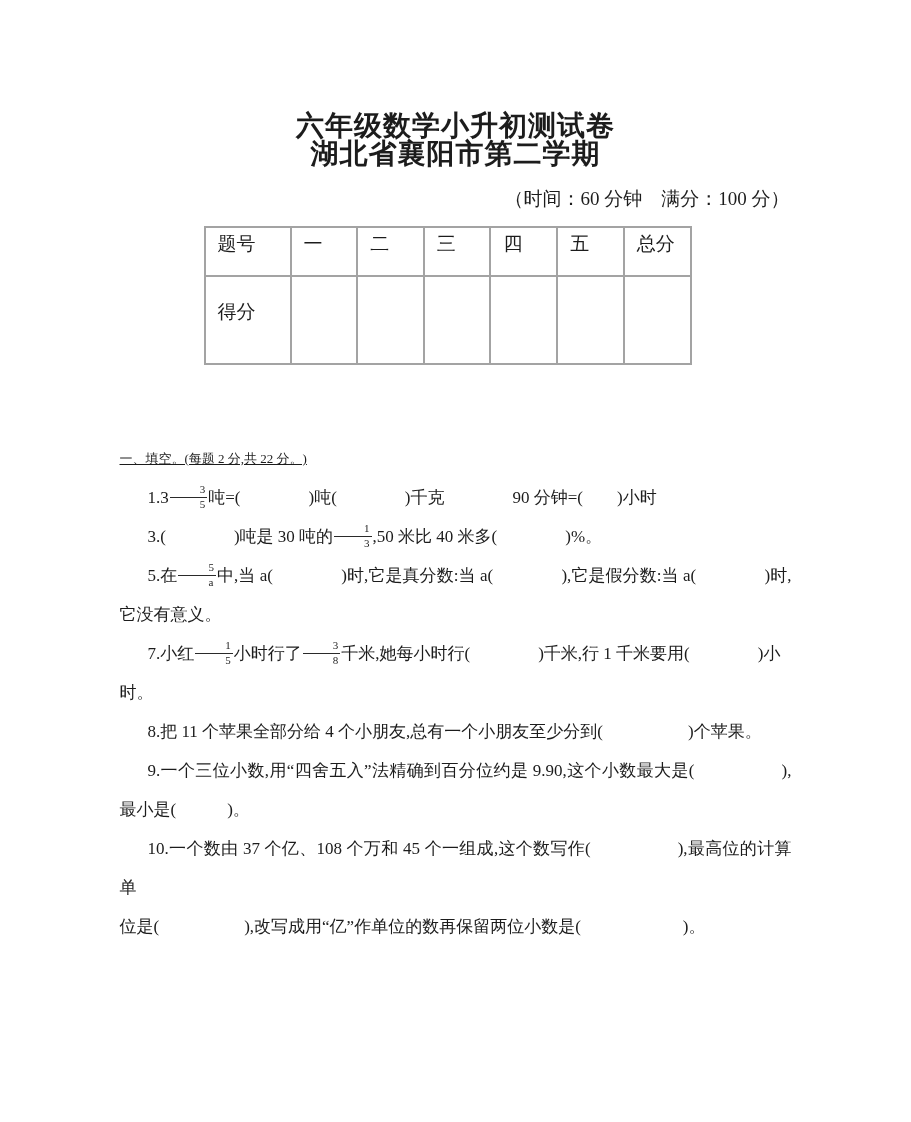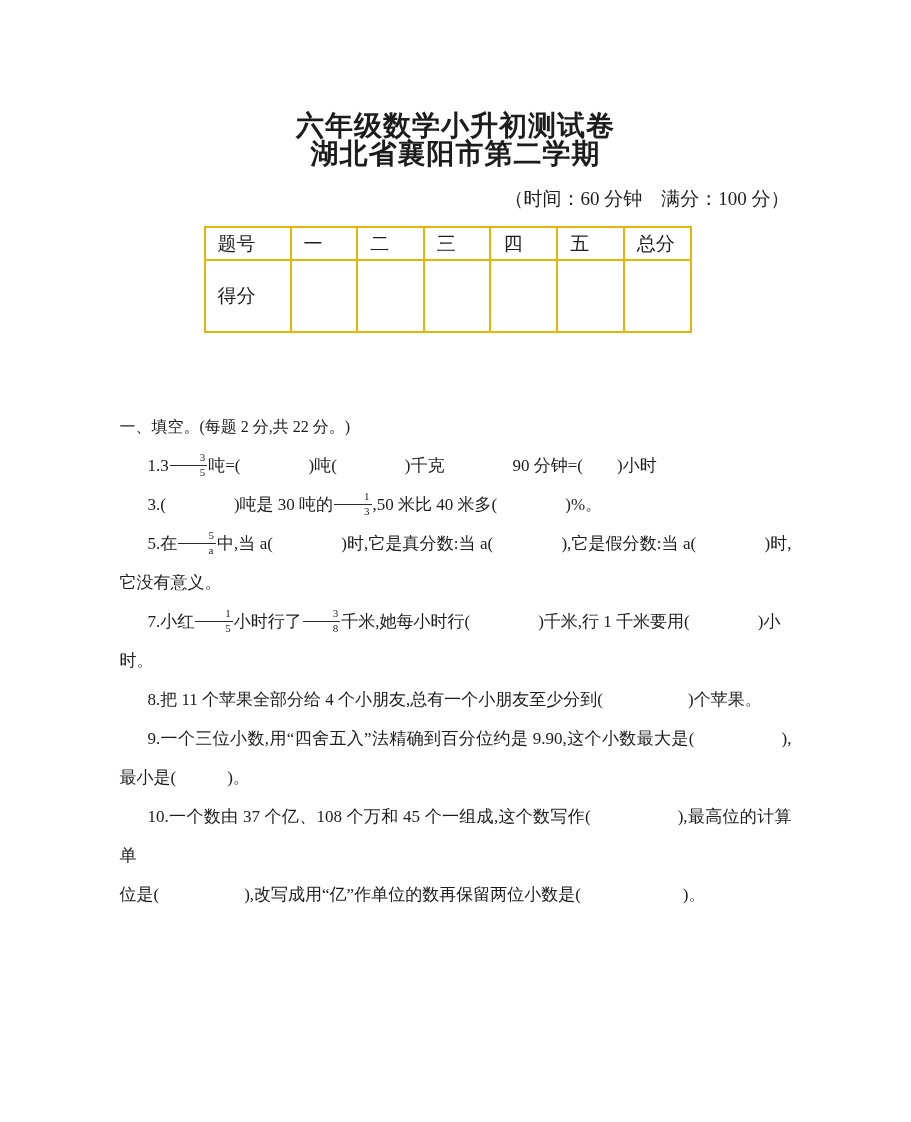--- a/index.html
+++ b/index.html
@@ -35,33 +35,34 @@
     margin-top: 11px;
     padding-right: 2px;
   }
   table.score-table {
     border-collapse: collapse;
     margin: 14px 0 0 84px;
     table-layout: fixed;
     width: 488px;
   }
   table.score-table td {
-    border: 2px solid #eab308;
+    border: 2px solid #a3a3a3;
     font-size: 19px;
-    padding: 0 0 0 12px;
+    padding: 0 0 16px 12px;
     vertical-align: middle;
     overflow: hidden;
   }
   table.score-table tr.hdr td { height: 31px; }
   table.score-table tr.scr td { height: 70px; margin-top: 8px; }
   table.score-table td.c0 { width: 72px; }
   .section-heading {
-    font-size: 16px;
+    font-size: 13px;
     margin-top: 74px;
     line-height: 39px;
+    text-decoration: underline;
   }
   .question { margin: 0; }
   .qline {
     font-size: 17px;
     line-height: 39px;
     white-space: normal;
   }
   .q-first { text-indent: 28px; }
   .q-just {
     text-align: justify;

